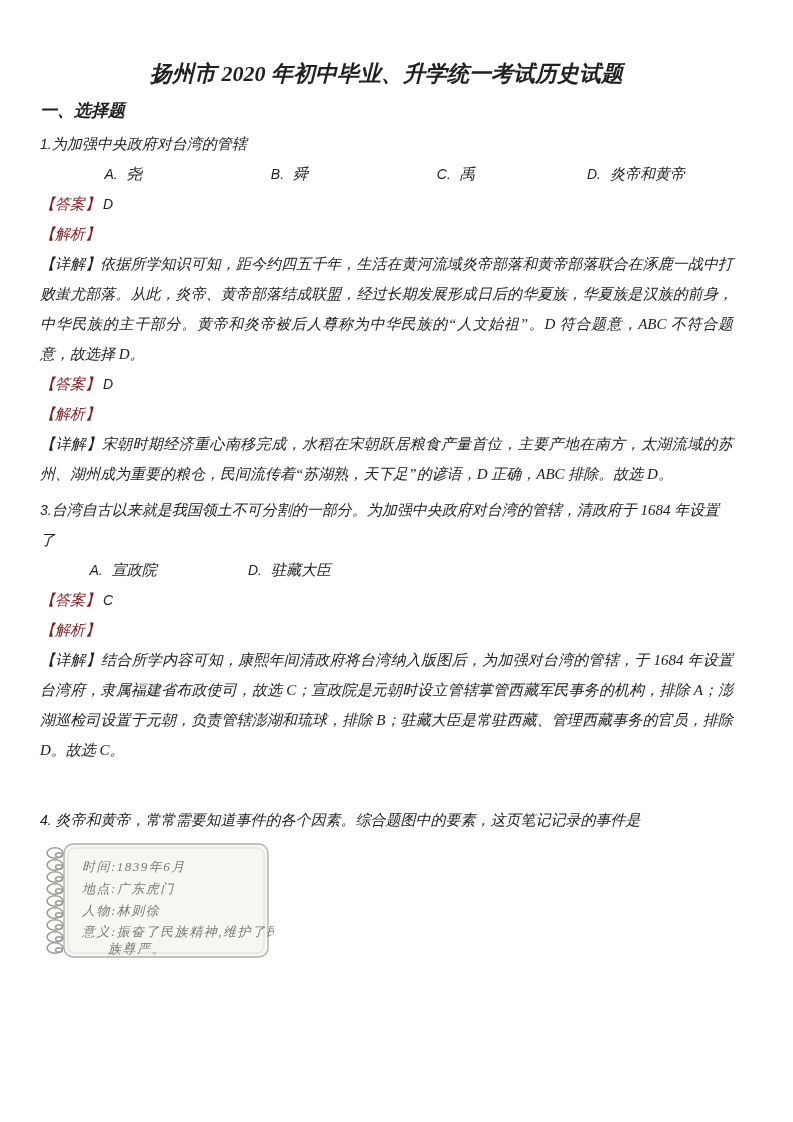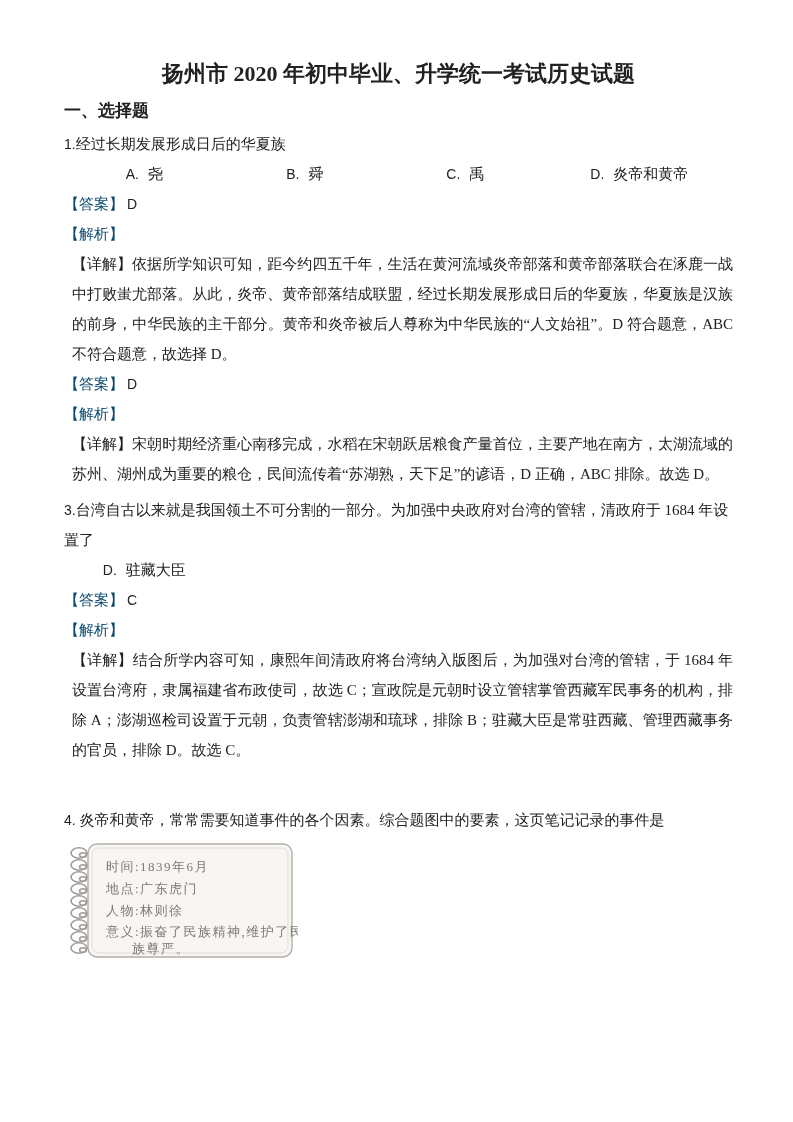--- a/index.html
+++ b/index.html
@@ -4,21 +4,21 @@
 <style>
   * { box-sizing: border-box; }
   html, body { margin: 0; padding: 0; }
   body {
     width: 793px; height: 1122px;
     background: #ffffff;
     font-family: "Liberation Serif", serif;
     color: #212121;
     overflow: hidden;
   }
-  .page { width: 793px; height: 1122px; padding: 58px 60px 0 64px; }
+  .page { width: 793px; height: 1122px; padding: 58px 60px 0 40px; font-style: italic; }
 
   .doc-title {
     text-align: center;
     font-size: 22px;
     font-weight: bold;
     line-height: 32px;
     margin: 0;
   }
   .section-heading {
     font-size: 17px;
@@ -32,63 +32,64 @@
 
   .options {
     display: grid;
     grid-template-columns: 24% 24% 24% 28%;
     font-size: 15px;
     line-height: 30px;
     text-align: center;
   }
   .latin { font-family: "Liberation Sans", sans-serif; font-size: 14px; }
   .opt-label { margin-right: 9px; }
-  .tag { color: #0c4a6e; }
+  .tag { color: #7f1d1d; }
   .ans-letter { margin-left: 3px; font-weight: normal; }
-  .detail { text-align: justify; margin-left: 8px; }
+  .detail { text-align: justify; }
 
   .notebook-wrap { margin-top: 6px; margin-left: 2px; }
   .nb-text {
     font-family: "Liberation Serif", serif;
     font-size: 13px;
     fill: #7d7974;
     letter-spacing: 1.5px;
   }
 </style>
 </head>
 <body>
 
 <div class="page">
 
   <p class="doc-title">扬州市 2020 年初中毕业、升学统一考试历史试题</p>
 
   <div class="section-heading">一、选择题</div>
 
   <div>
-    <p class="stem"><span class="latin">1.</span><span>经过长期发展形成日后的华夏族</span></p>
+    <p class="stem"><span class="latin">1.</span><span>为加强中央政府对台湾的管辖</span></p>
     <div class="options">
       <div><span class="latin opt-label">A.</span><span>尧</span></div>
       <div><span class="latin opt-label">B.</span><span>舜</span></div>
       <div><span class="latin opt-label">C.</span><span>禹</span></div>
       <div><span class="latin opt-label">D.</span><span>炎帝和黄帝</span></div>
     </div>
     <p><span class="tag">【答案】</span><span class="latin ans-letter">D</span></p>
     <p><span class="tag">【解析】</span></p>
     <p class="detail"><span>【详解】</span><span>依据所学知识可知，距今约四五千年，生活在黄河流域炎帝部落和黄帝部落联合在涿鹿一战中打败蚩尤部落。从此，炎帝、黄帝部落结成联盟，经过长期发展形成日后的华夏族，华夏族是汉族的前身，中华民族的主干部分。黄帝和炎帝被后人尊称为中华民族的“人文始祖”。D 符合题意，ABC 不符合题意，故选择 D。</span></p>
   </div>
 
   <div>
     <p><span class="tag">【答案】</span><span class="latin ans-letter">D</span></p>
     <p><span class="tag">【解析】</span></p>
     <p class="detail"><span>【详解】</span><span>宋朝时期经济重心南移完成，水稻在宋朝跃居粮食产量首位，主要产地在南方，太湖流域的苏州、湖州成为重要的粮仓，民间流传着“苏湖熟，天下足”的谚语，D 正确，ABC 排除。故选 D。</span></p>
   </div>
 
   <div>
     <p class="stem"><span class="latin">3.</span><span>台湾自古以来就是我国领土不可分割的一部分。为加强中央政府对台湾的管辖，清政府于 1684 年设置了</span></p>
     <div class="options">
+      <div><span class="latin opt-label">A.</span><span>宣政院</span></div>
       <div><span class="latin opt-label">D.</span><span>驻藏大臣</span></div>
     </div>
     <p><span class="tag">【答案】</span><span class="latin ans-letter">C</span></p>
     <p><span class="tag">【解析】</span></p>
     <p class="detail"><span>【详解】</span><span>结合所学内容可知，康熙年间清政府将台湾纳入版图后，为加强对台湾的管辖，于 1684 年设置台湾府，隶属福建省布政使司，故选 C；宣政院是元朝时设立管辖掌管西藏军民事务的机构，排除 A；澎湖巡检司设置于元朝，负责管辖澎湖和琉球，排除 B；驻藏大臣是常驻西藏、管理西藏事务的官员，排除 D。故选 C。</span></p>
   </div>
 
   <div>
     <p class="stem stem-q4"><span class="latin">4.</span><span> 炎帝和黄帝，常常需要知道事件的各个因素。综合题图中的要素，这页笔记记录的事件是</span></p>
 

